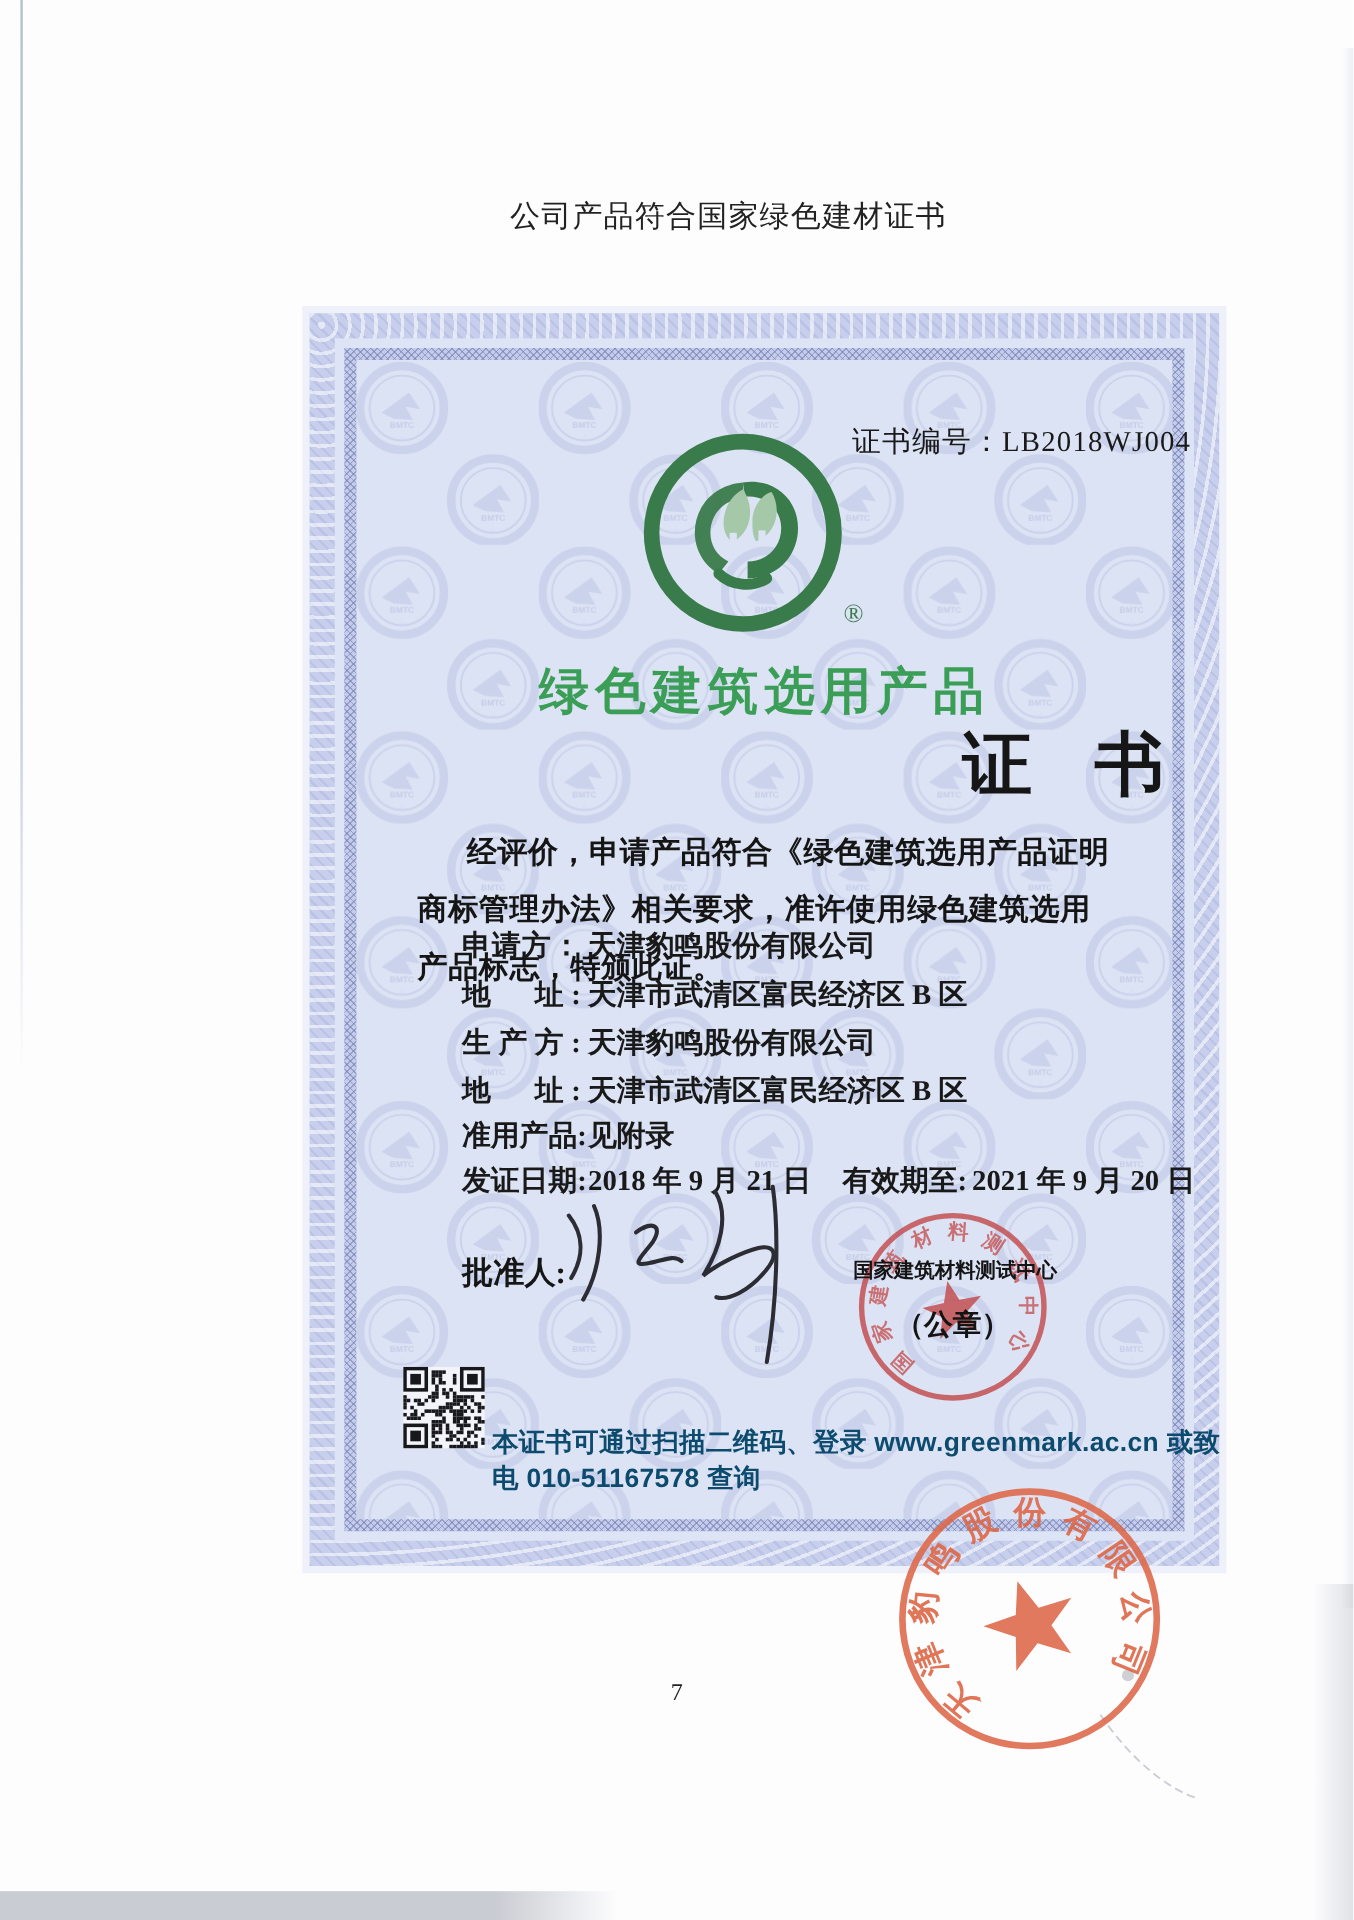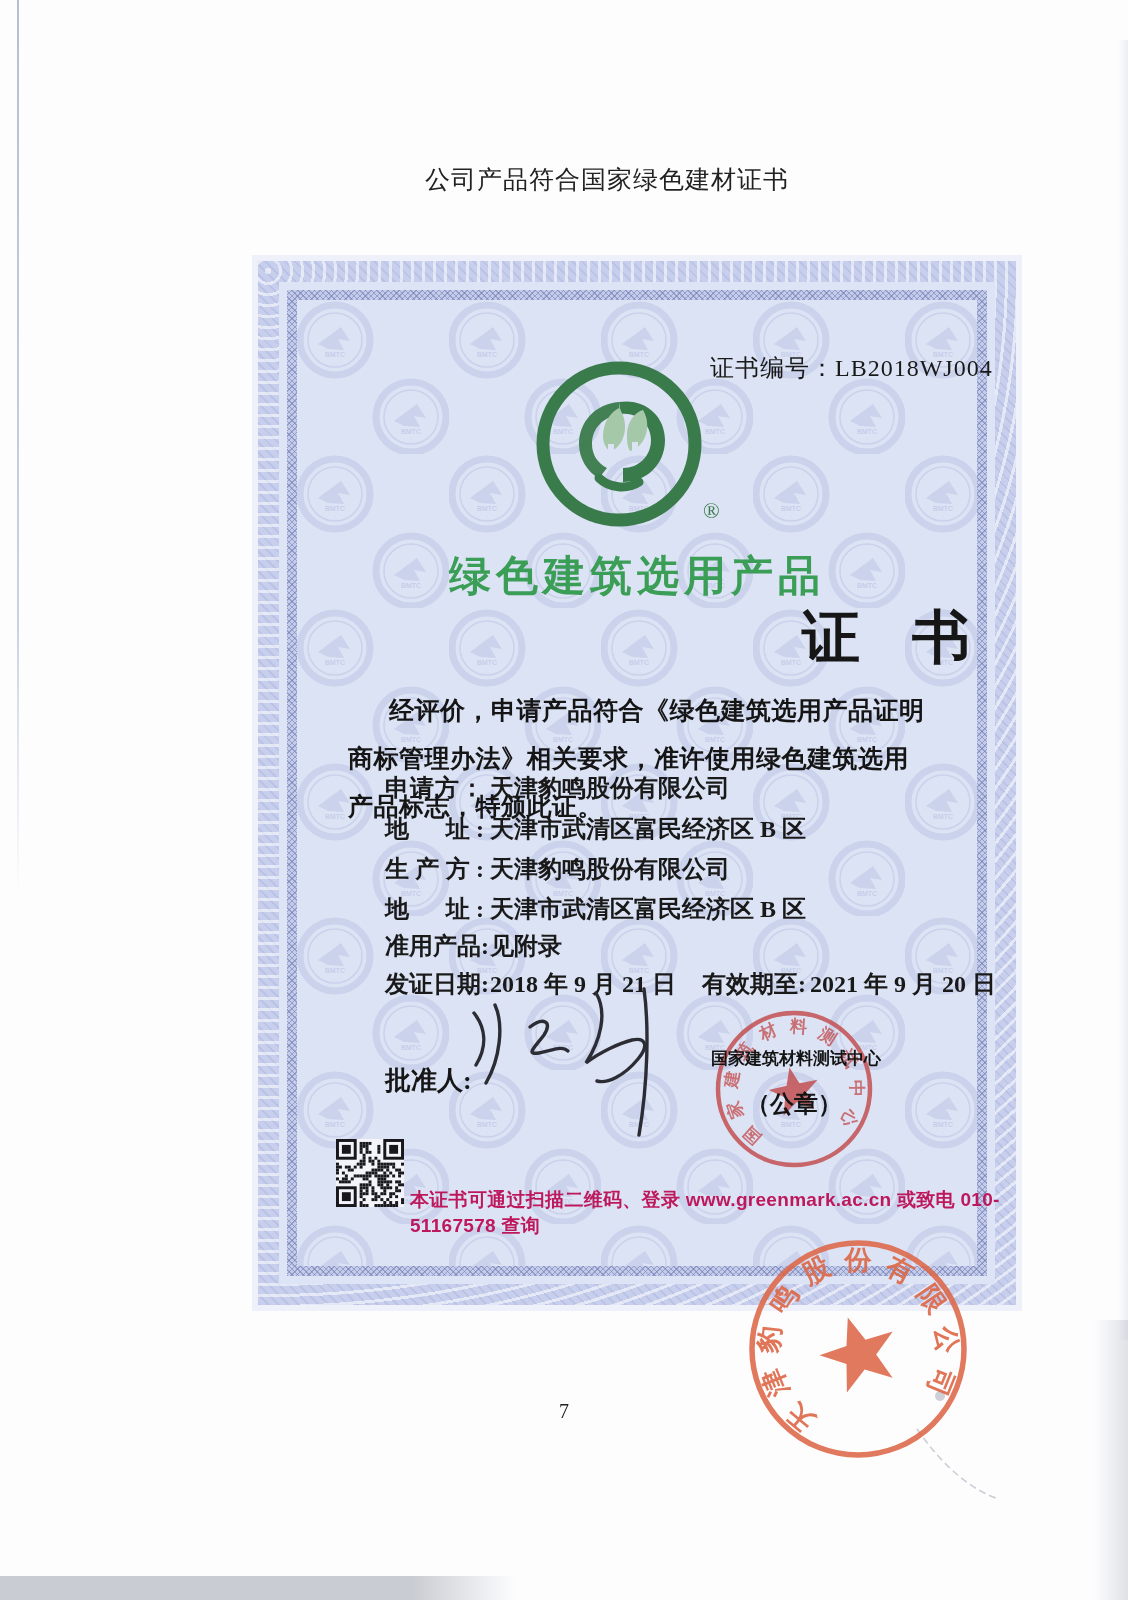--- a/index.html
+++ b/index.html
@@ -47,33 +47,33 @@
   .body-text{position:absolute;left:96px;top:431px;width:580px;
         font-family:"Liberation Sans","DejaVu Sans",sans-serif;font-weight:bold;
         font-size:25px;line-height:48px;text-indent:41px;color:#151515;letter-spacing:.5px;}
 
   .field-row{position:absolute;left:133px;font-size:24px;font-weight:bold;color:#191919;white-space:nowrap;}
   .field-label{display:inline-block;width:99px;text-align:justify;text-align-last:justify;}
   .field-value{margin-left:6px;}
   .field-extra-label{margin-left:26px;}
   .field-extra-value{margin-left:4px;}
 
-  .approver{position:absolute;left:133px;top:788px;font-size:26px;font-weight:bold;color:#161616;margin-top:20px;}
+  .approver{position:absolute;left:133px;top:788px;font-size:26px;font-weight:bold;color:#161616;}
   .signature-svg{position:absolute;left:196px;top:728px;}
 
   .authority{position:absolute;left:424px;top:792px;width:240px;text-align:center;
         font-family:"Liberation Sans","DejaVu Sans",sans-serif;font-weight:bold;font-size:17px;color:#141414;z-index:4;}
   .seal-note{position:absolute;left:452px;top:833px;width:180px;text-align:center;
         font-family:Liberation Mono, monospace;font-weight:bold;font-size:24px;color:#141414;z-index:4;}
   .stamp1-svg{position:absolute;left:456px;top:748px;z-index:3;}
 
   .qr-svg{position:absolute;left:84px;top:884px;}
   .footer-note{position:absolute;left:158px;top:932px;
         font-family:"Liberation Sans","DejaVu Sans",sans-serif;font-weight:bold;
-        font-size:19px;color:#be185d;letter-spacing:.3px;}
+        font-size:22px;color:#0c4a6e;letter-spacing:.3px;}
 
   .stamp2-svg{position:absolute;left:737px;top:1228px;z-index:5;}
   .scratch-svg{position:absolute;left:915px;top:1425px;opacity:.5;}
 </style>
 </head>
 <body>
 
 <div id="page">
 
   <div class="scan-left-line"></div>

